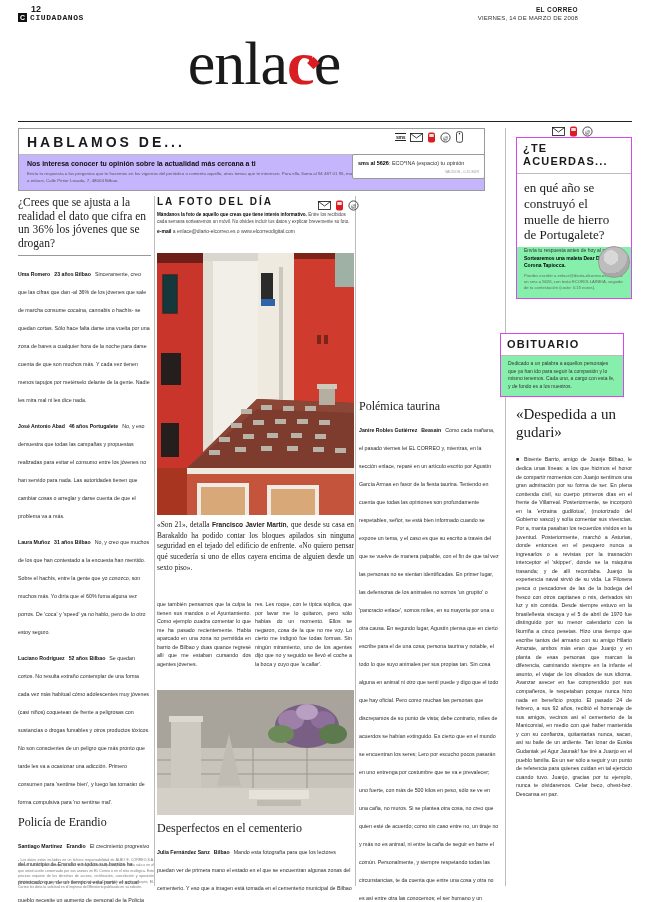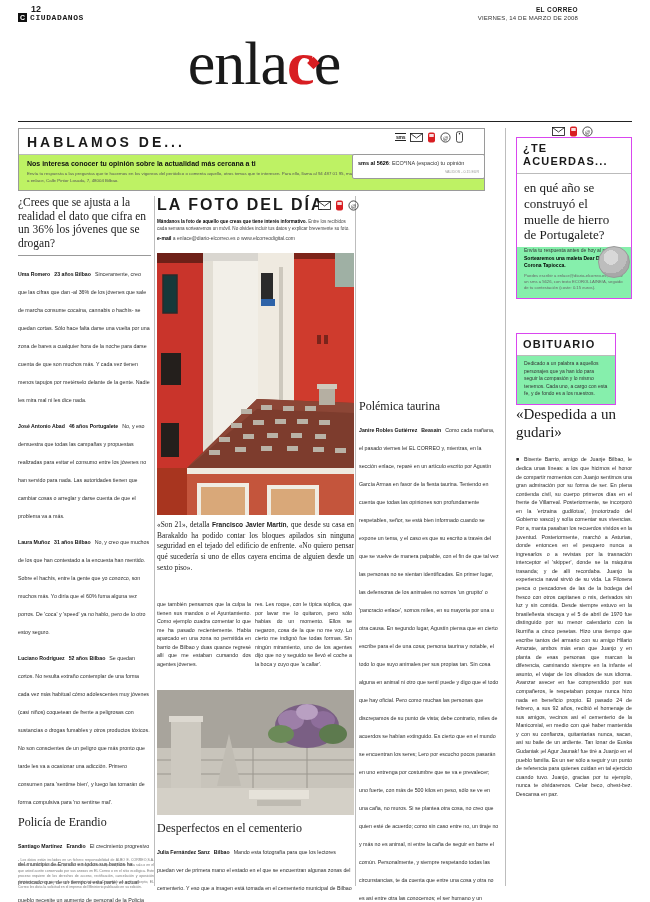--- a/index.html
+++ b/index.html
@@ -28,21 +28,21 @@
   .logo{position:absolute;left:0;top:32px;width:528px;text-align:center;}
   .logo-text{font-family:"Liberation Serif",serif;font-size:62px;letter-spacing:-1px;line-height:1;display:inline-block;position:relative;}
   .logo-c{color:#d81e22;font-weight:bold;position:relative;display:inline-block;}
   .logo-c .notch{position:absolute;width:9px;height:9px;background:#d81e22;right:-4px;top:50%;transform:translateY(-50%) rotate(45deg);}
 
   
   .hr-main{position:absolute;left:18px;width:614px;height:1px;background:#222;}
   .vrule{position:absolute;width:1px;background:#bdbdbd;}
 
   
-  .hablamos{position:absolute;left:18px;top:128px;width:467px;border:1px solid #9a9a9a;background:#bef264;box-sizing:border-box;}
+  .hablamos{position:absolute;left:18px;top:128px;width:467px;border:1px solid #9a9a9a;background:#c4b5fd;box-sizing:border-box;}
   .hablamos-title{font-family:"Liberation Sans",sans-serif;font-weight:bold;font-size:14px;letter-spacing:3px;padding:5px 8px 4px 8px;background:#ffffff;display:block;border-bottom:1px solid #bbb;}
   .hablamos-body{padding:4px 8px 5px 8px;}
   .hablamos-lead{font-family:"Liberation Sans",sans-serif;font-weight:bold;font-size:7px;line-height:1.35;color:#111;}
   .hablamos-small{font-family:"Liberation Sans",sans-serif;font-size:4.4px;line-height:1.5;color:#555;margin-top:3px;}
 
   
   .smsbox{position:absolute;left:352px;top:154px;width:133px;border:1px solid #9a9a9a;border-radius:2px;background:#fff;box-sizing:border-box;padding:4px 5px;}
   .sms-line{font-family:"Liberation Sans",sans-serif;font-size:5.5px;line-height:1.5;color:#333;}
   .sms-line b{color:#000;}
   .sms-credit{font-family:"Liberation Sans",sans-serif;font-size:3.6px;color:#999;text-align:right;margin-top:3px;}
@@ -57,21 +57,21 @@
   .body-txt{font-family:"Liberation Sans",sans-serif;font-size:5.3px;line-height:1.62;text-align:justify;color:#2a2a2a;}
   .byline{font-family:"Liberation Sans",sans-serif;font-size:5.2px;font-weight:bold;color:#111;}
   .testimonial{margin-bottom:8px;}
   .testimonial .body-txt{margin-top:0;}
   .drop-lead{display:inline;}
 
   .sub-head{font-family:"Liberation Serif",serif;font-size:12px;line-height:1.15;margin:7px 0 4px 0;font-weight:normal;}
 
   
   .fotobox{position:absolute;left:157px;top:196px;width:196px;}
-  .foto-title{font-family:"Liberation Sans",sans-serif;font-weight:bold;font-size:16px;letter-spacing:2px;}
+  .foto-title{font-family:"Liberation Sans",sans-serif;font-weight:bold;font-size:10px;letter-spacing:2px;}
   .foto-sub{font-family:"Liberation Sans",sans-serif;font-size:4.6px;line-height:1.55;color:#444;margin-top:4px;}
   .foto-sub b{color:#000;}
   .foto-mail{font-family:"Liberation Sans",sans-serif;font-size:5px;color:#444;margin-top:3px;}
   .foto-mail b{color:#000;}
 
   
   .photo{position:absolute;overflow:hidden;background:#cfcfcf;}
   .cap{font-family:"Liberation Serif",serif;font-size:7.4px;line-height:1.45;text-align:justify;}
   .cap b{font-family:"Liberation Sans",sans-serif;font-size:6.6px;}
 
@@ -387,21 +387,21 @@
       <b>maleta Dear</b>
       <b>Duffle de Corona Tapiocca.</b>
       <div class="tiny-note" style="margin-top:3px;">Puedes escribir a enlace@diario-elcorreo.es, mandar un sms a 5626, con texto ECOROLLAINE/A, seguido de tu contestación (coste: 0.15 euros).</div>
     </div>
   </div>
 
   <div style="position:absolute;left:598px;top:246px;">
     <span class="stamp"></span>
   </div>
 
-  <div class="sidebox" style="left:516px;top:333px;width:100px;">
+  <div class="sidebox" style="left:500px;top:333px;width:124px;">
     <div class="sidebox-title">OBITUARIO</div>
     <div class="sidebox-note" style="padding-top:4px;">Dedicado a un palabra a aquellos personajes que ya han ido para seguir la compasión y lo mismo tenemos. Cada uno, a cargo con esta fe, y de fondo es a los nuestros.</div>
   </div>
 
   <div class="col" style="left:516px;top:398px;width:116px;">
     <div class="obit-quote">«Despedida a un gudari»</div>
     <div class="body-txt">■ Bixente Barrio, amigo de Juanje Bilbao, le dedica unas líneas: a los que hicimos el honor de compartir momentos con Juanjo sentimos una gran admiración por su forma de ser. En plena contienda civil, su cuerpo primeros días en el frente de Villarreal. Posteriormente, se incorporó en la 'ertzaina gudilotua', (motorizado del Gobierno vasco) y solía comentar sus vivencias. Por a, manta pasaban los recuerdos vividos en la juventud. Posteriormente, marchó a Asturias, donde entonces en el pesquero nunca a ingresarlos o a revistas por la trasnación interceptor el 'skipper', donde se la máquina trasanda; y de allí recordaba. Juanjo la experiencia naval sirvió de su vida. La Filoxera pesca o pescadores de las de la bodega del fresco con otros capitanes o mis, derivados sin luz y sin comida. Desde siempre estuvo en la brasileñesta viscaya y el 5 de abril de 1970 fue distinguido por su menor calendario con la Ikurriña a cinco pesetas. Hizo una tiempo que escribe tantos del armario con su amigo Hilario Arrazate, ambos más eran que Juanjo y en planta de esas personas que marcan la diferencia, caminando siempre en la infante el asunto, el viajar de los olivados de sus idioma. Avanzar avecer en fue comprendido por sus compañeros, le respetaban porque nunca hizo nada en beneficio propio. El pasado 24 de febrero, a sus 92 años, recibió el homenaje de sus amigos, vecinos así el cementerio de la Manicomial, en medio con qué haber mantenida y con su confianza, quitantarias nunca, sacan, así su baile de un ardiente. Tan lonar de Euska Gudaniak ¡el Agur Jaunak! fue tiré a Juanjo en el pueblo familia. Es un ser sólo a seguir y un punto de referencia para quienes cuidan en tal ejercicio cuando tuvo. Juanjo, gracias por tu ejemplo, nunca te olvidaremos. Celar beco, ohest-bez. Descansa en paz.</div>
   </div>
 
 </div>

